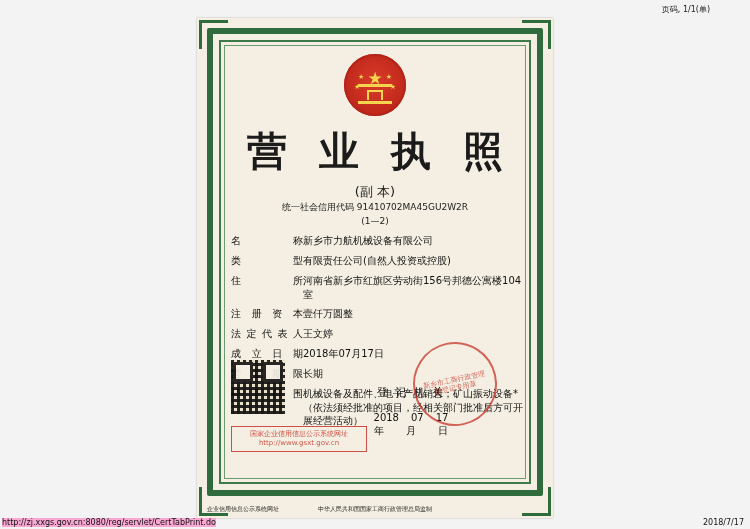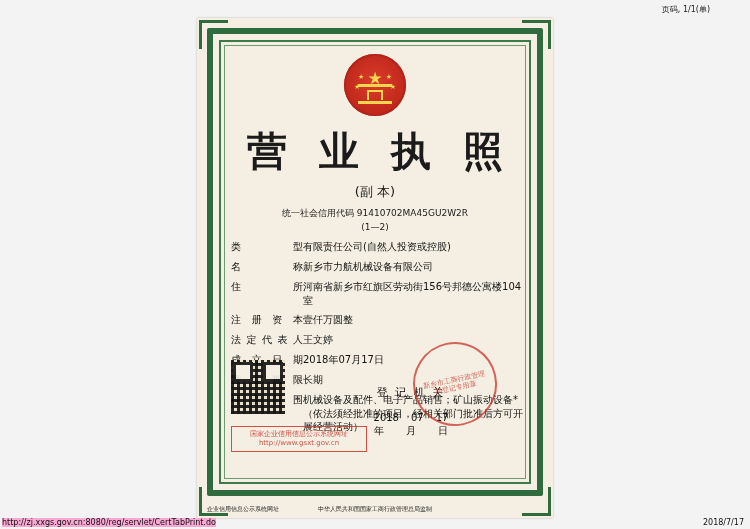--- a/index.html
+++ b/index.html
@@ -129,21 +129,20 @@
   .subtitle {
     text-align: center;
     font-size: 13px;
     color: #1b1b1b;
     margin-top: 4px;
   }
   .code-line {
     text-align: center;
     font-size: 9px;
     color: #1b1b1b;
-    margin-top: 6px;
   }
   .sheet-no {
     text-align: center;
     font-size: 9px;
     color: #1b1b1b;
     margin-top: 2px;
   }
   .fields {
     margin-top: 8px;
     padding-left: 6px;
@@ -318,27 +317,27 @@
 
     <div class="code-line">
       <span>统一社会信用代码</span>
       <span>91410702MA45GU2W2R</span>
     </div>
     <div class="sheet-no">(1—2)</div>
 
     <div class="fields">
 
       <div class="field-row">
+        <div class="field-label">名　称</div>
+        <div class="field-value">新乡市力航机械设备有限公司</div>
+      </div>
+
+      <div class="field-row">
         <div class="field-label">类　型</div>
         <div class="field-value">有限责任公司(自然人投资或控股)</div>
-      </div>
-
-      <div class="field-row">
-        <div class="field-label">名　称</div>
-        <div class="field-value">新乡市力航机械设备有限公司</div>
       </div>
 
       <div class="field-row">
         <div class="field-label">住　所</div>
         <div class="field-value">河南省新乡市红旗区劳动街156号邦德公寓楼104室</div>
       </div>
 
       <div class="field-row">
         <div class="field-label">注册资本</div>
         <div class="field-value">壹仟万圆整</div>

